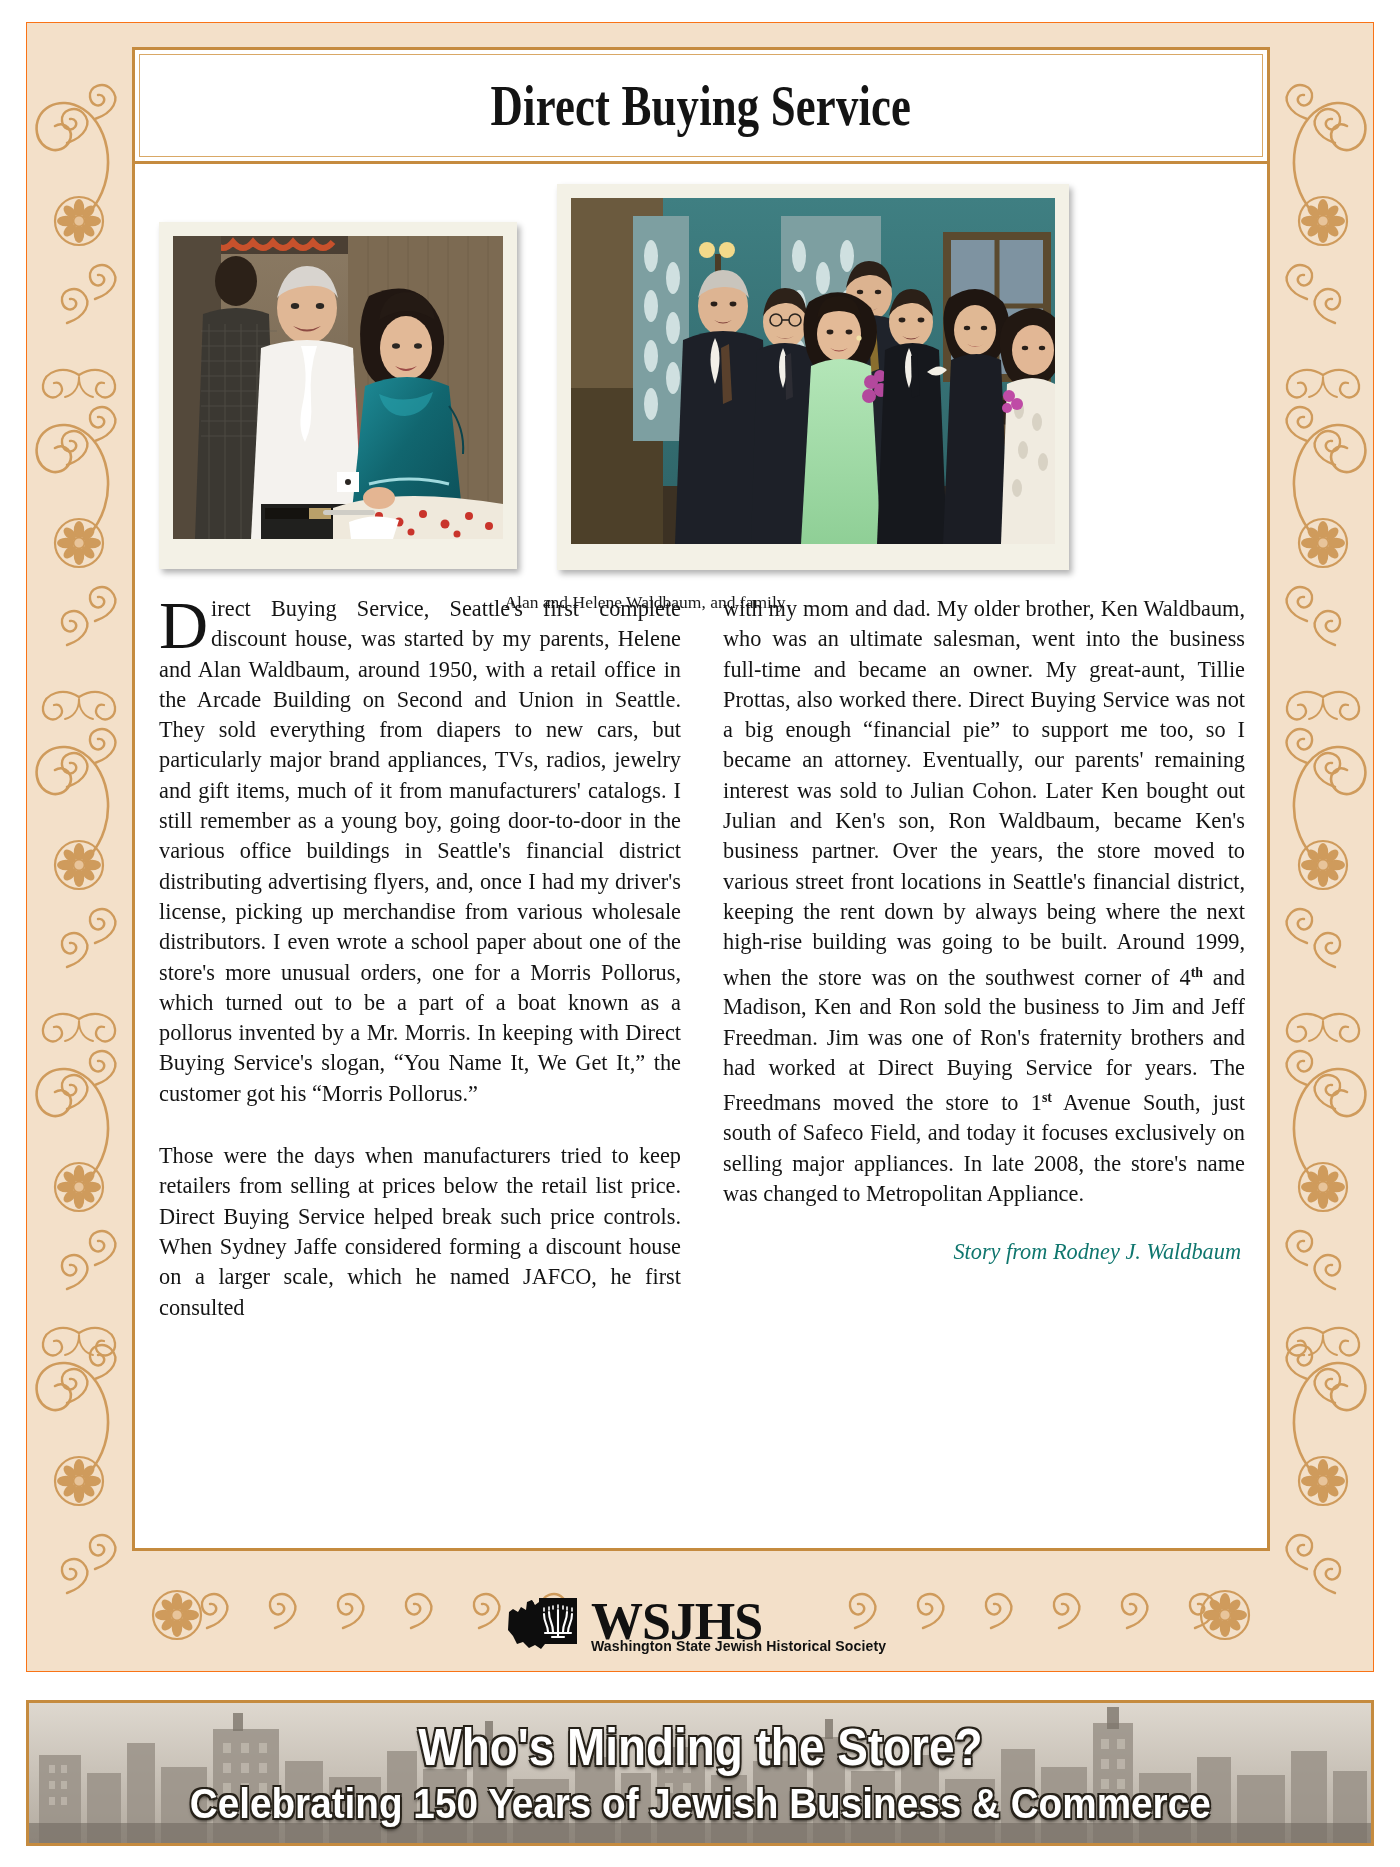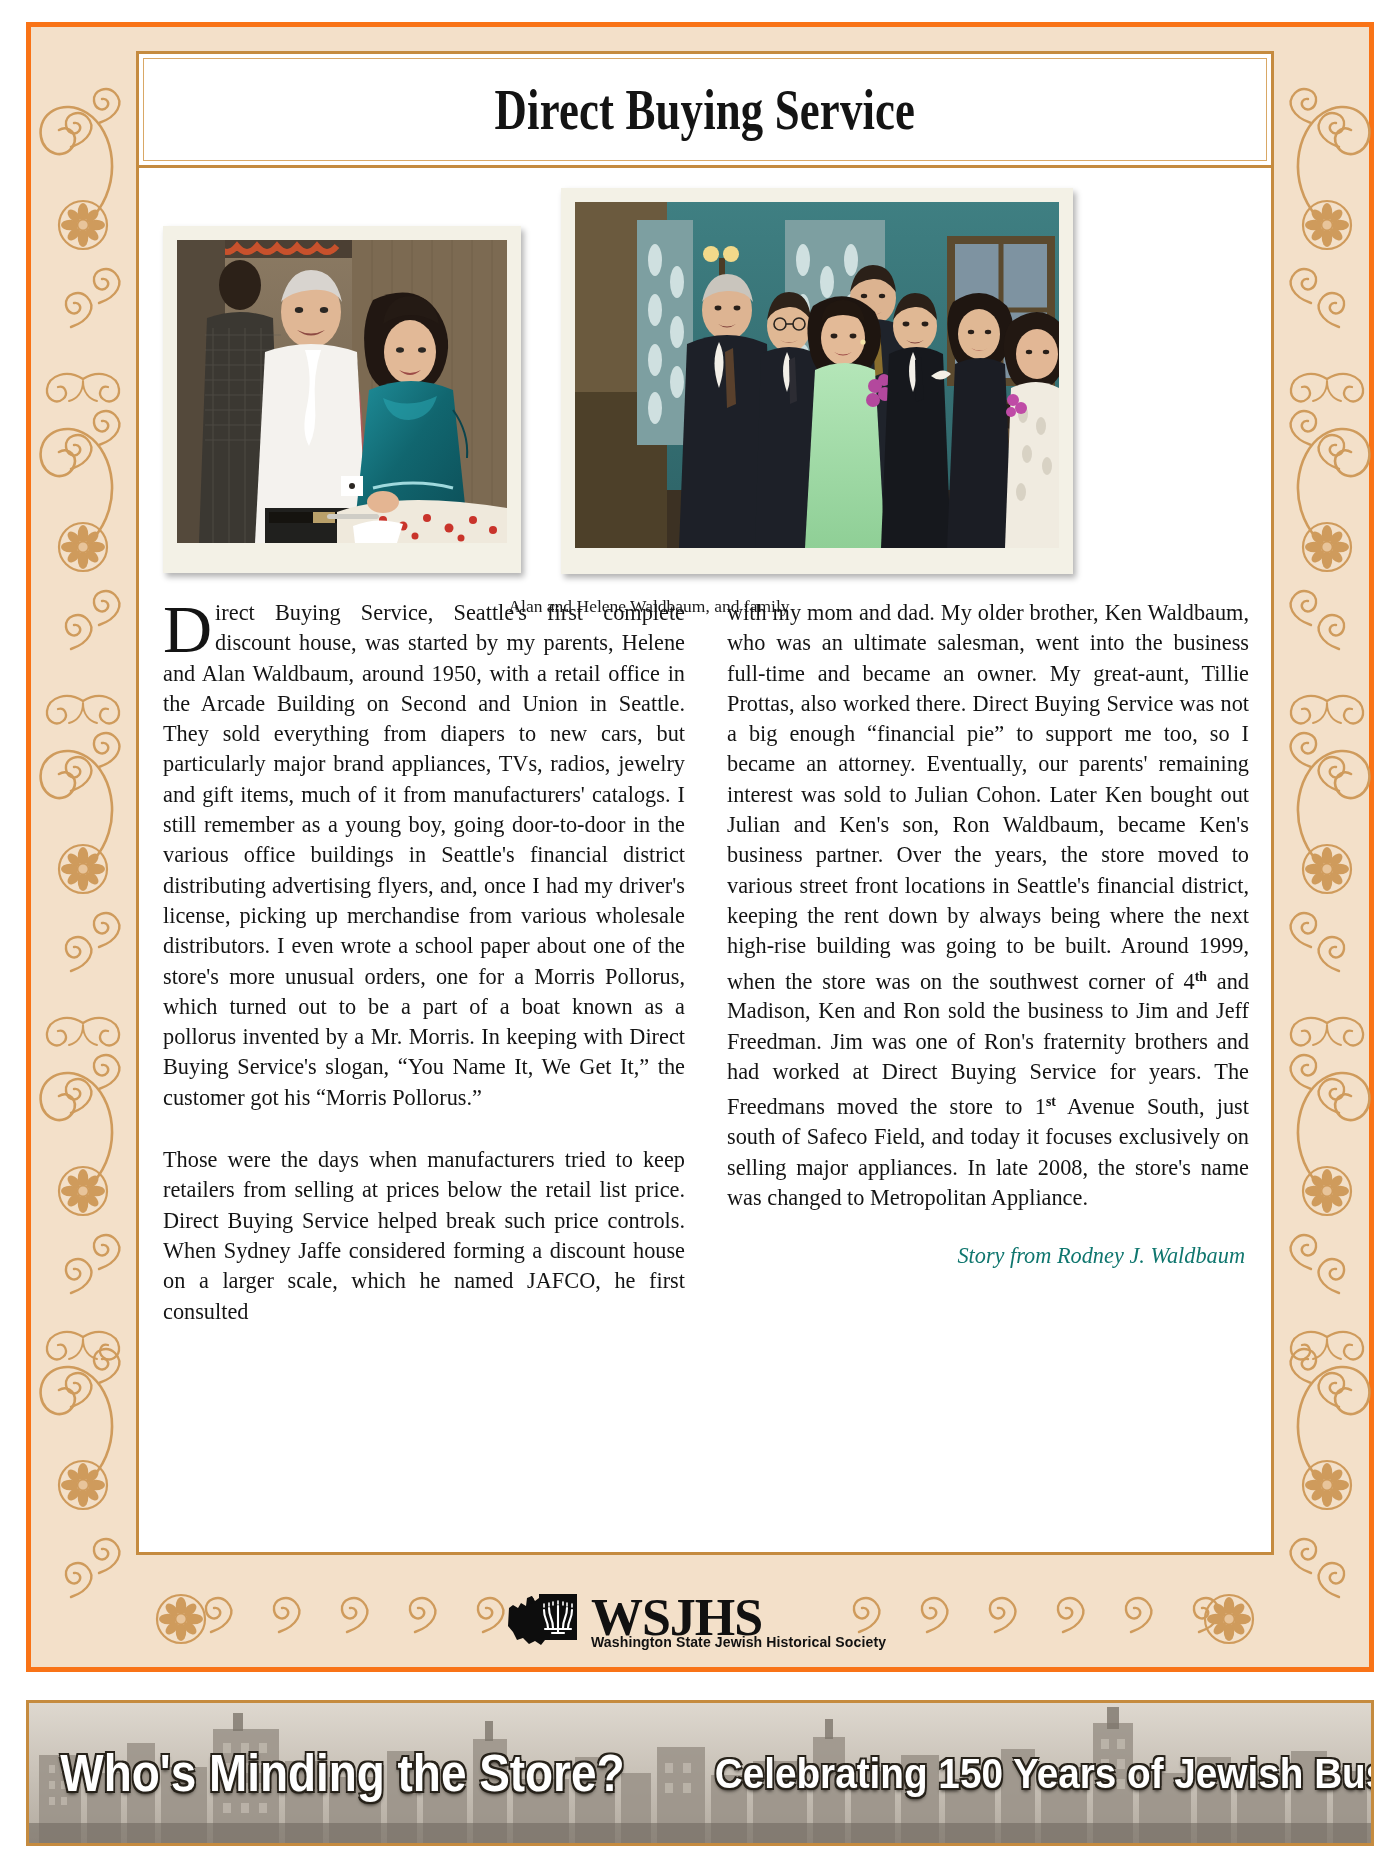--- a/index.html
+++ b/index.html
@@ -20,21 +20,21 @@
   }
 
   
   .frame {
     position: absolute;
     left: 26px;
     top: 22px;
     width: 1348px;
     height: 1650px;
     background: #f3e0c9;
-    border: 5px solid #f97316;
+    border: 1px solid #f97316;
   }
 
   .frame-inner-white {
     position: absolute;
     left: 105px;
     top: 120px;
     width: 1138px;
     height: 1408px;
     background: #ffffff;
     border: 3px solid #c58b3f;
@@ -204,23 +204,23 @@
     height: 146px;
     border: 3px solid #c58b3f;
     background: #8d8680;
     overflow: hidden;
   }
   .banner-city { position: absolute; inset: 0; }
   .banner-texts {
     position: absolute;
     inset: 0;
     display: flex;
-    flex-direction: row;
+    flex-direction: column;
     align-items: center;
-    justify-content: flex-start;
+    justify-content: center;
     gap: 2px;
   }
   .banner-line1, .banner-line2 {
     font-family: "Liberation Sans", sans-serif;
     font-weight: bold;
     color: #ffffff;
     white-space: nowrap;
     text-shadow:
       -2px -2px 0 #262119, 2px -2px 0 #262119,
       -2px  2px 0 #262119, 2px  2px 0 #262119,

